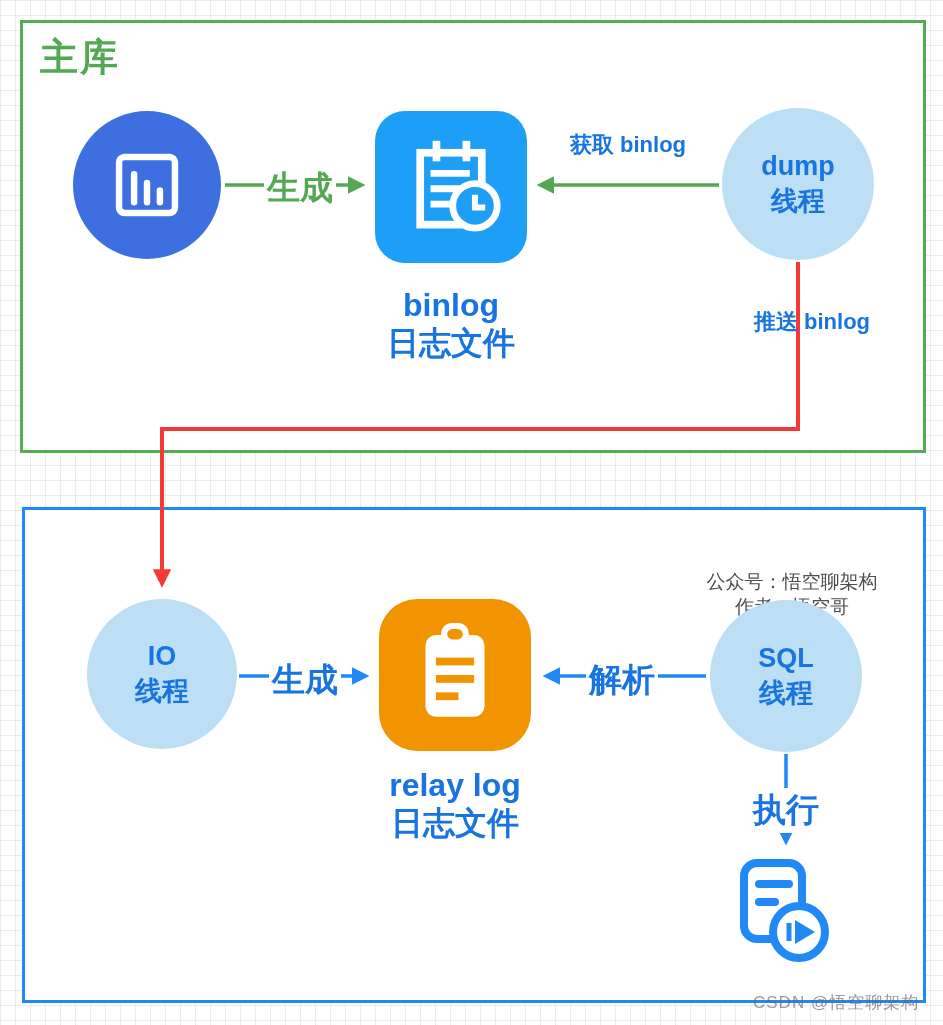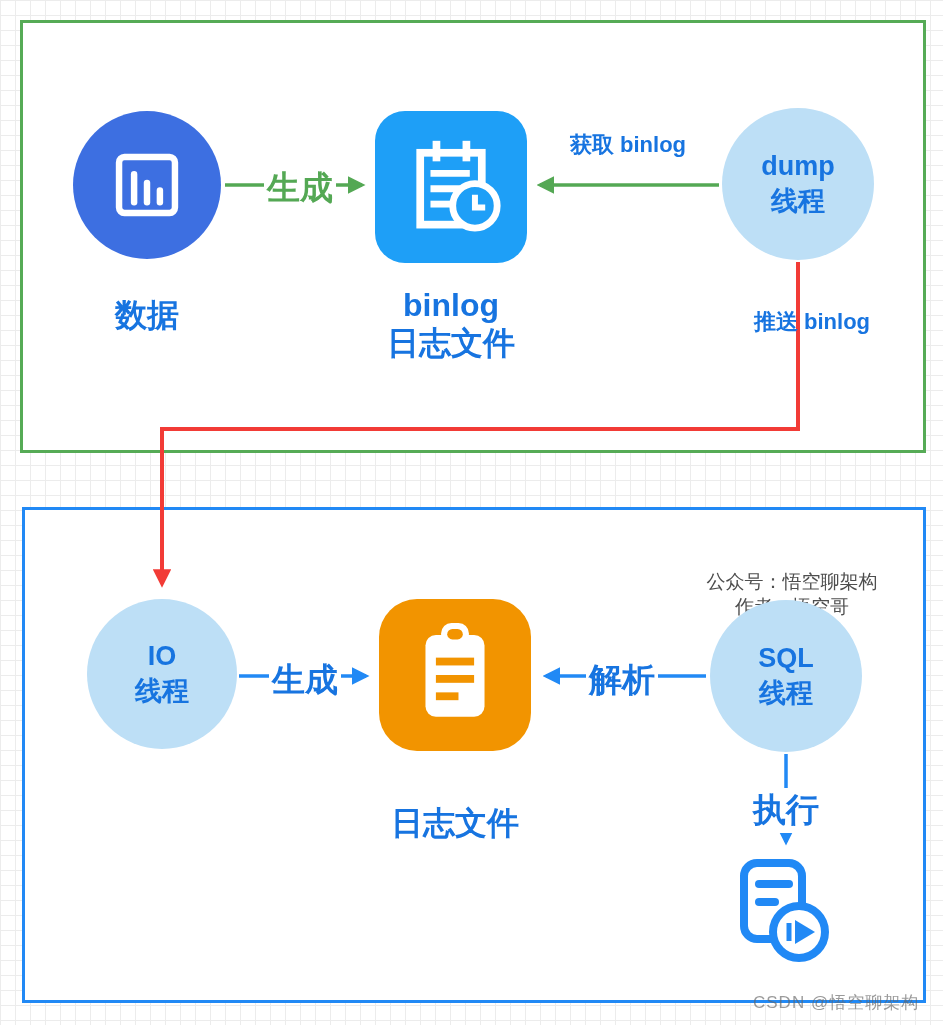--- a/index.html
+++ b/index.html
@@ -86,20 +86,21 @@
     position:absolute;left:753px;top:991px;
     color:rgba(100,100,100,.65);font-size:17px;letter-spacing:1px;
   }
 </style>
 </head>
 <body>
 
 <div id="canvas">
 
   <div class="box master-box"></div>
+  <div class="box-title master-title">主库</div>
 
   <div class="box slave-box"></div>
 
   <svg id="connectors">
     <defs>
       <marker id="ag" viewBox="0 0 10 10" refX="8" refY="5" markerWidth="5" markerHeight="5" orient="auto">
         <path d="M0,0 L10,5 L0,10 z" fill="#54a854"></path>
       </marker>
       <marker id="ab" viewBox="0 0 10 10" refX="8" refY="5" markerWidth="5" markerHeight="5" orient="auto">
         <path d="M0,0 L10,5 L0,10 z" fill="#2189f5"></path>
@@ -117,21 +118,20 @@
   </svg>
 
   <div class="circle data-circle">
     <svg width="86" height="86" viewBox="0 0 80 80">
       <rect x="14" y="14" width="52" height="52" rx="5" fill="none" stroke="#fff" stroke-width="6"></rect>
       <line x1="28" y1="30" x2="28" y2="56" stroke="#fff" stroke-width="6" stroke-linecap="round"></line>
       <line x1="40" y1="38" x2="40" y2="56" stroke="#fff" stroke-width="6" stroke-linecap="round"></line>
       <line x1="52" y1="45" x2="52" y2="56" stroke="#fff" stroke-width="6" stroke-linecap="round"></line>
     </svg>
   </div>
-  <div class="caption data-caption">数据</div>
 
   <div class="tile binlog-tile">
     <svg width="130" height="130" viewBox="0 0 152 152">
       <rect x="40" y="36" width="72" height="84" fill="none" stroke="#fff" stroke-width="9"></rect>
       <line x1="59" y1="22" x2="59" y2="46" stroke="#fff" stroke-width="9"></line>
       <line x1="94" y1="22" x2="94" y2="46" stroke="#fff" stroke-width="9"></line>
       <line x1="52" y1="60" x2="98" y2="60" stroke="#fff" stroke-width="8"></line>
       <line x1="52" y1="78" x2="90" y2="78" stroke="#fff" stroke-width="8"></line>
       <line x1="52" y1="96" x2="82" y2="96" stroke="#fff" stroke-width="8"></line>
       <circle cx="104" cy="98" r="26" fill="#1e9ff7" stroke="#fff" stroke-width="8"></circle>
@@ -170,21 +170,21 @@
     <svg width="132" height="132" viewBox="0 0 152 152">
       <rect x="42" y="30" width="68" height="94" rx="12" fill="#fff"></rect>
       <rect x="60" y="16" width="32" height="28" rx="12" fill="#fff"></rect>
       <rect x="67" y="23" width="18" height="12" rx="6" fill="#f29400"></rect>
       <rect x="54" y="56" width="44" height="9" fill="#f29400"></rect>
       <rect x="54" y="76" width="44" height="9" fill="#f29400"></rect>
       <rect x="54" y="96" width="26" height="9" fill="#f29400"></rect>
     </svg>
   </div>
   <div class="caption relay-caption">
-    <br>
+    <span>relay log</span><br>
     <span>日志文件</span>
   </div>
 
   <div class="circle sql-circle">
     <div class="lbl">
       <span>SQL</span><br>
       <span>线程</span>
     </div>
   </div>
 

